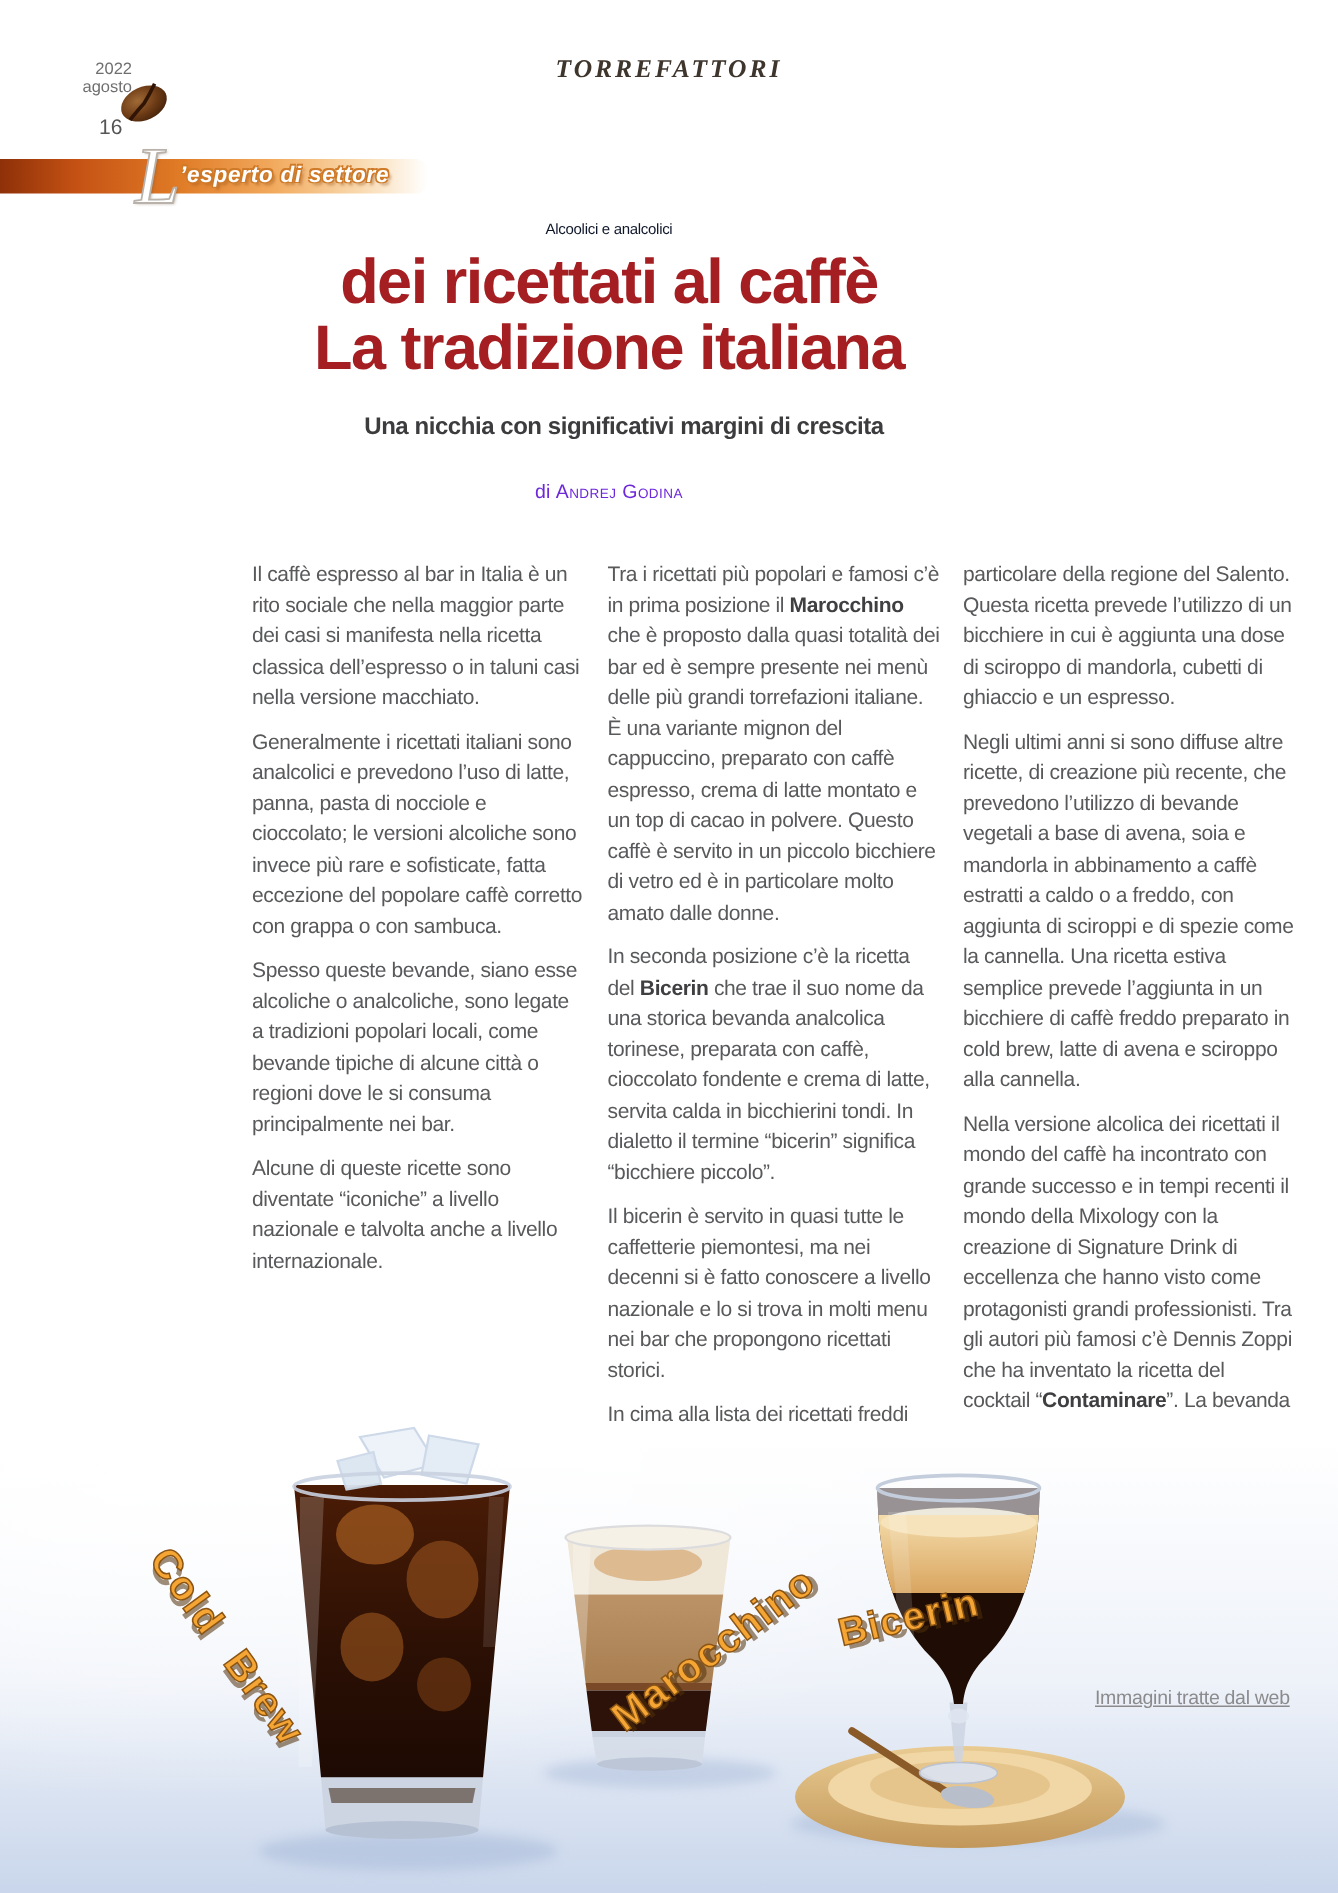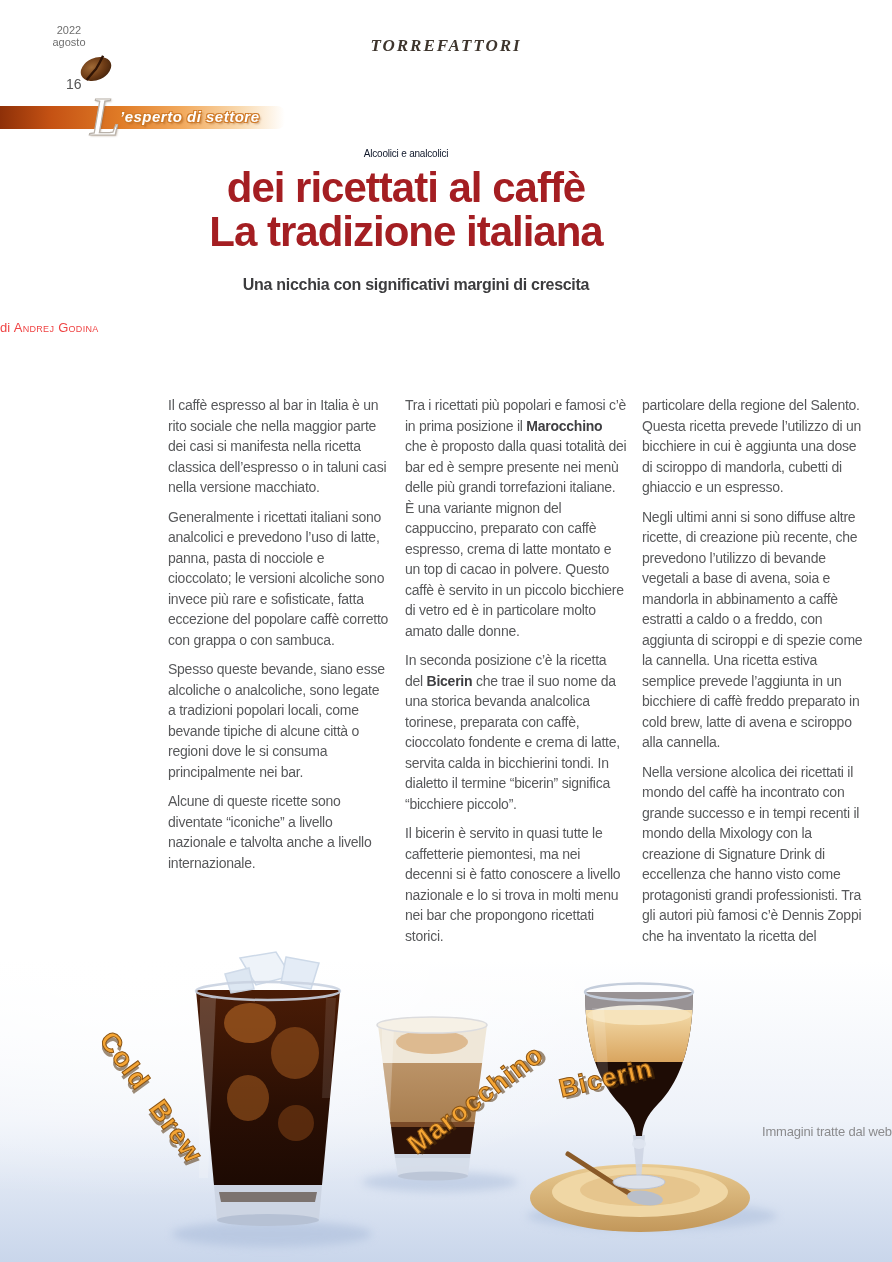--- a/index.html
+++ b/index.html
@@ -2,21 +2,21 @@
 <html><head>
 <meta charset="utf-8">
 <style>
   html,body { margin:0; padding:0; background:#fff; }
   .page {
     position:relative; width:892px; height:1262px; background:#ffffff;
     font-family:"Liberation Sans", sans-serif; overflow:hidden;
   }
 
   
-  .issue { position:absolute; left:50px; top:24px; width:38px; text-align:center;
+  .issue { position:absolute; left:50px; top:40px; width:38px; text-align:right;
            font-size:11px; line-height:12px; color:#6f6f6f; }
   .bean  { position:absolute; left:77px; top:52px; }
   .pagenum { position:absolute; left:66px; top:76px; font-size:14px; color:#565656; }
 
   .masthead { position:absolute; left:0; right:0; top:37px; text-align:center;
               font-family:"Liberation Serif", serif; }
   .masthead .l1 { font-size:13px; font-weight:bold; color:#b01f24;
                   letter-spacing:1.5px; line-height:13px; }
   .masthead .l2 { font-size:17px; color:#3e352d; letter-spacing:2px;
                   line-height:18px; font-weight:bold;font-style:italic; }
@@ -34,27 +34,27 @@
     text-shadow:1px 1px 0 #cf7a28,-1px 1px 0 #cf7a28,1px -1px 0 #cf7a28,-1px -1px 0 #cf7a28,2px 2px 2px rgba(150,80,20,.5); }
 
   
   .kicker { position:absolute; left:0; right:80px; top:148px; text-align:center;
             font-size:10px; font-weight:normal; color:#0f172a; letter-spacing:-.2px; }
   .title  { position:absolute; left:0; right:80px; top:166px; text-align:center;
             font-size:42px; line-height:44px; font-weight:bold; color:#a41e22;
             letter-spacing:-1px; }
   .subtitle { position:absolute; left:0; right:80px; top:276px; text-align:center;
               font-size:16px; font-weight:bold; color:#3c3c3e; letter-spacing:-.3px;padding-left:20px; }
-  .byline { position:absolute; left:0; right:80px; top:320px; 
-            font-size:13px; color:#ef4444; }
+  .byline { position:absolute; left:0; right:80px; top:320px; text-align:center;
+            font-size:13px; color:#6d28d9; }
   .byline .sc { font-variant:small-caps; letter-spacing:.3px; }
 
   
   .columns { position:absolute; left:168px; top:372px; width:696px;
-             display:flex; gap:15px;margin-top:23px; }
+             display:flex; gap:15px; }
   .col { width:222px; font-size:14px; line-height:20.5px; color:#58595b;
          letter-spacing:-.25px; }
   .col p { margin:0 0 9px 0; }
   .col .b { font-weight:bold; color:#3f3f42; }
 
   
   .figure { position:absolute; left:0; top:948px; width:892px; height:314px;
     background:
       radial-gradient(ellipse at 15% 8%, #ffffff 0%, rgba(255,255,255,0) 55%),
       linear-gradient(to bottom, #ffffff 4%, #eef2f9 55%, #c9d6eb 100%); }
@@ -63,22 +63,22 @@
   .drink-label { position:absolute; z-index:5; font-weight:bold;
     color:#f5a534; letter-spacing:1px;
     -webkit-text-stroke:1px #8a5414;
     text-shadow:3px 3px 0 rgba(80,48,10,.55); white-space:nowrap; }
   .lbl-cold { left:118px; top:78px;  font-size:27px; transform:rotate(54deg);
               transform-origin:0 0; word-spacing:12px; }
   .lbl-maro { left:402px; top:188px; font-size:27px; transform:rotate(-37deg);
               transform-origin:0 0; }
   .lbl-bic  { left:556px; top:126px; font-size:26px; transform:rotate(-13deg);
               transform-origin:0 0; }
-  .credit { position:absolute; left:762px; top:176px; font-size:13px;
-            color:#8b8b8d; letter-spacing:-.2px; }
+  .credit { position:absolute; left:730px; top:176px; font-size:13px;
+            color:#8b8b8d; letter-spacing:-.2px;text-decoration:underline; }
 </style>
 </head>
 <body>
 
 <div class="page">
 
   <div class="issue">
     <div>2022</div>
     <div>agosto</div>
   </div>

